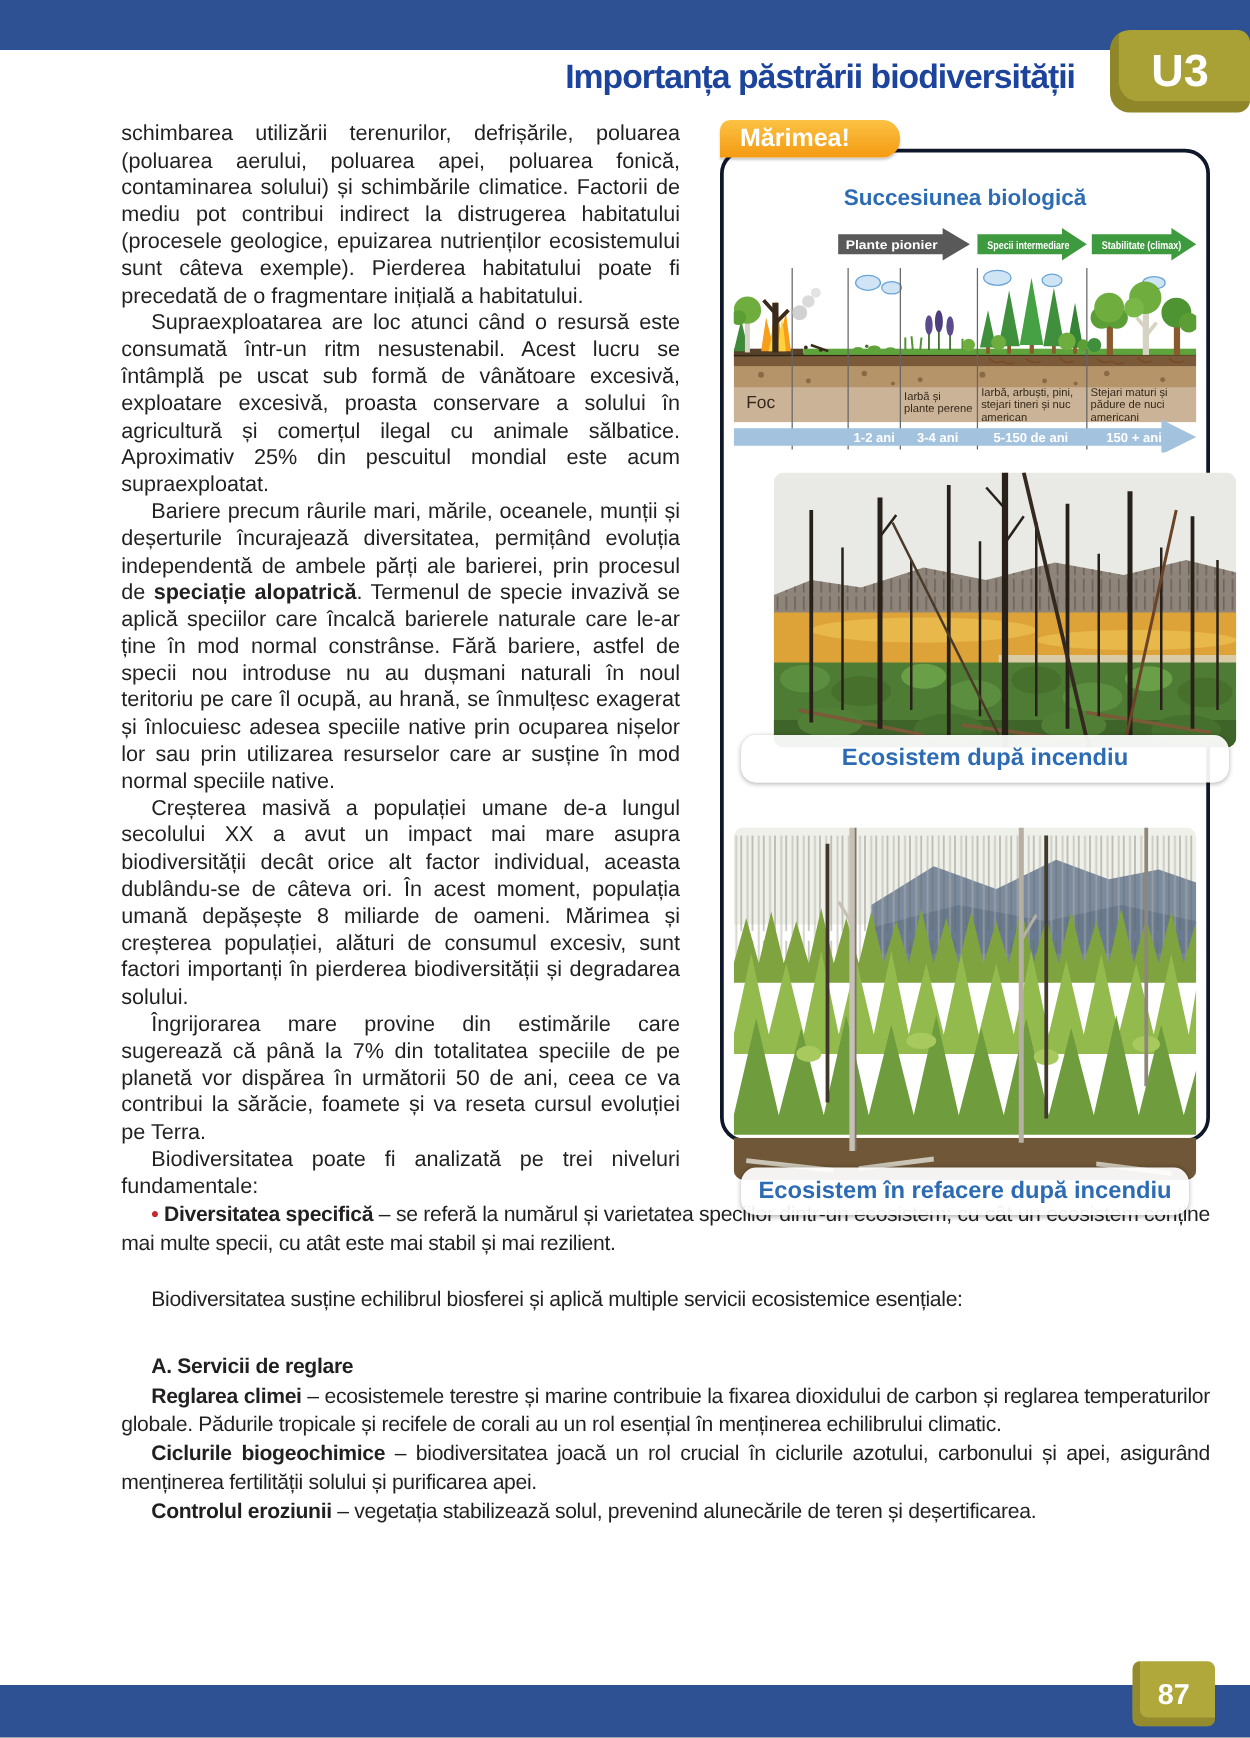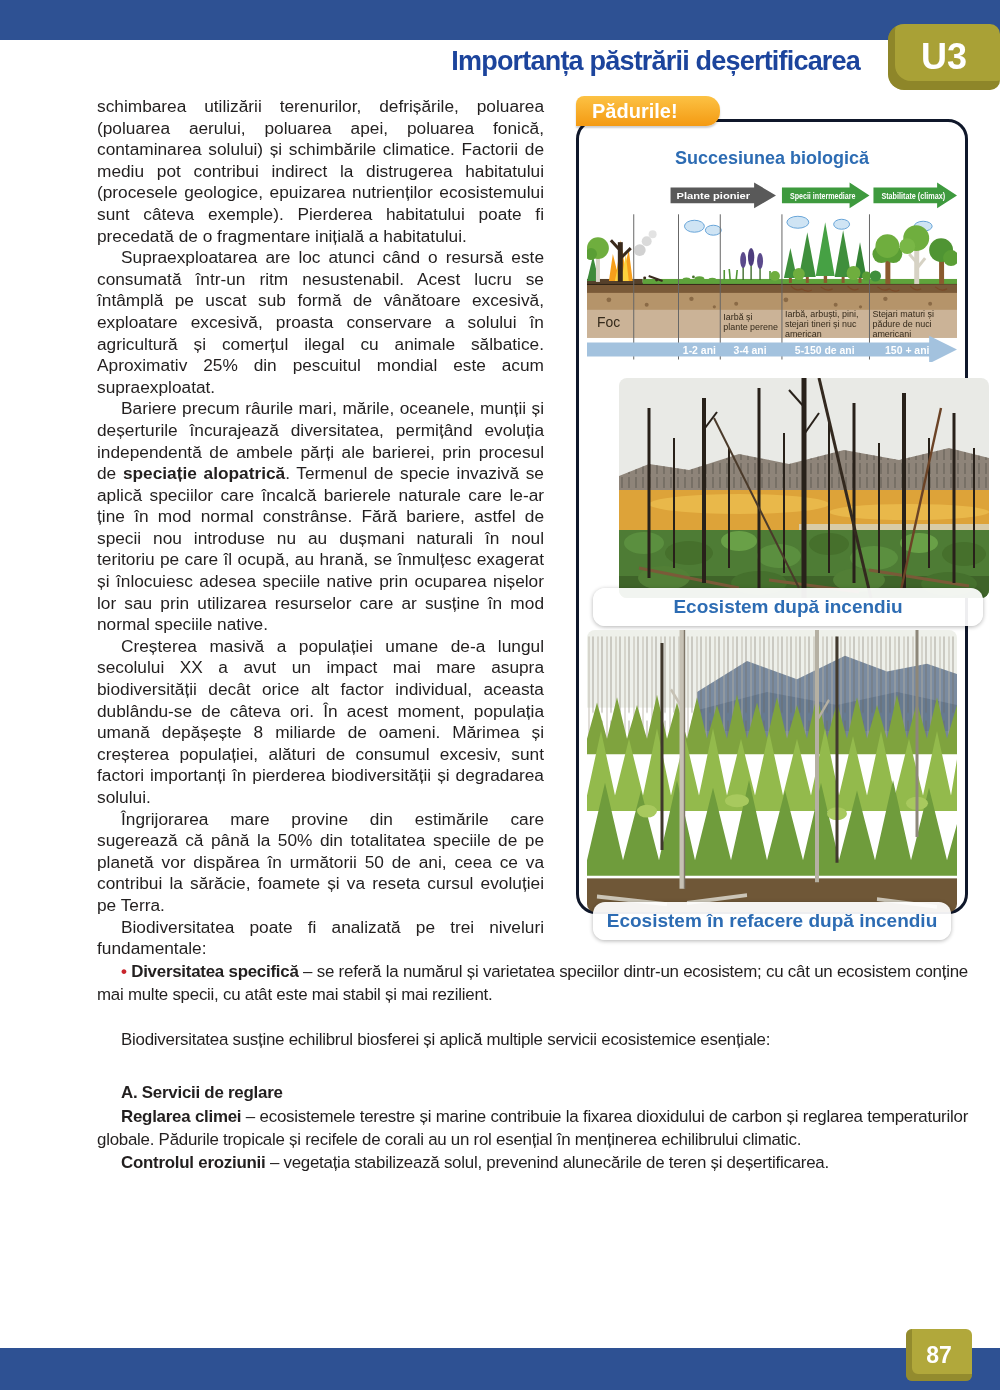--- a/index.html
+++ b/index.html
@@ -45,27 +45,27 @@
         border-radius:12px;box-shadow:0 1px 4px rgba(0,0,0,.3);display:flex;align-items:center;
         justify-content:center;color:#2d6cb3;font-weight:bold;font-size:19px;}
   svg text{font-family:"Liberation Sans","DejaVu Sans",sans-serif;}
 </style>
 </head>
 <body>
 
 <div class="page">
 
   <div class="topbar"></div>
-  <h1 class="page-title">Importanța păstrării deșertificarea</h1>
+  <h1 class="page-title">Importanța păstrării biodiversității</h1>
   <div class="unit-badge">U3</div>
 
   <div class="content">
 
     <aside class="observa">
-      <div class="observa-tab">Pădurile!</div>
+      <div class="observa-tab">Mărimea!</div>
       <div class="obox">
 
         <div class="dia-title">Succesiunea biologică</div>
 
         <svg class="dia-svg" viewBox="0 0 372 182">
 
           <g>
             <polygon points="84,7 168,7 168,2 190,15 168,28 168,23 84,23" fill="#595959"></polygon>
             <text x="127" y="19" text-anchor="middle" font-size="10" font-weight="bold" fill="#ffffff" textLength="74" lengthAdjust="spacingAndGlyphs">Plante pionier</text>
             <polygon points="196,7 264,7 264,2 284,15 264,28 264,23 196,23" fill="#3e9a3e"></polygon>
@@ -209,21 +209,21 @@
 
           <g>
             <polygon points="0,163 344,163 344,156 372,170 344,184 344,177 0,177" fill="#a3c2de"></polygon>
             <text x="113" y="174" text-anchor="middle" font-size="10.5" font-weight="bold" fill="#ffffff">1-2 ani</text>
             <text x="164" y="174" text-anchor="middle" font-size="10.5" font-weight="bold" fill="#ffffff">3-4 ani</text>
             <text x="239" y="174" text-anchor="middle" font-size="10.5" font-weight="bold" fill="#ffffff">5-150 de ani</text>
             <text x="322" y="174" text-anchor="middle" font-size="10.5" font-weight="bold" fill="#ffffff">150 + ani</text>
           </g>
         </svg>
 
-        <figure class="photo first" style="margin:0 0 32px 0;padding-left:32px;">
+        <figure class="photo first" style="margin:0 0 64px 0;padding-left:32px;">
           <svg viewBox="0 0 370 220" preserveAspectRatio="none">
             <defs>
               <pattern id="burntTrees" patternUnits="userSpaceOnUse" width="7" height="14">
                 <line x1="3" y1="1" x2="3" y2="12" stroke="#5c564e" stroke-width="1.2"></line>
               </pattern>
             </defs>
             <rect x="0" y="0" width="370" height="130" fill="#e9eae6"></rect>
             <polygon points="0,98 30,86 70,92 120,76 170,86 225,72 280,82 330,70 370,80 370,132 0,132" fill="#8e8479"></polygon>
             <polygon points="0,98 30,86 70,92 120,76 170,86 225,72 280,82 330,70 370,80 370,132 0,132" fill="url(#burntTrees)" opacity=".75"></polygon>
             <rect x="0" y="112" width="370" height="46" fill="#dda339"></rect>
@@ -318,29 +318,30 @@
           <figcaption class="caption">Ecosistem în refacere după incendiu</figcaption>
         </figure>
 
       </div>
     </aside>
 
     <p class="cont">schimbarea utilizării terenurilor, defrișările, poluarea (poluarea aerului, poluarea apei, poluarea fonică, contaminarea solului) și schimbările climatice. Factorii de mediu pot contribui indirect la distrugerea habitatului (procesele geologice, epuizarea nutrienților ecosistemului sunt câteva exemple). Pierderea habitatului poate fi precedată de o fragmentare inițială a habitatului.</p>
     <p>Supraexploatarea are loc atunci când o resursă este consumată într-un ritm nesustenabil. Acest lucru se întâmplă pe uscat sub formă de vânătoare excesivă, exploatare excesivă, proasta conservare a solului în agricultură și comerțul ilegal cu animale sălbatice. Aproximativ 25% din pescuitul mondial este acum supraexploatat.</p>
     <p><span>Bariere precum râurile mari, mările, oceanele, munții și deșerturile încurajează diversitatea, permițând evoluția independentă de ambele părți ale barierei, prin procesul de </span><b>speciație alopatrică</b><span>. Termenul de specie invazivă se aplică speciilor care încalcă barierele naturale care le-ar ține în mod normal constrânse. Fără bariere, astfel de specii nou introduse nu au dușmani naturali în noul teritoriu pe care îl ocupă, au hrană, se înmulțesc exagerat și înlocuiesc adesea speciile native prin ocuparea nișelor lor sau prin utilizarea resurselor care ar susține în mod normal speciile native.</span></p>
     <p>Creșterea masivă a populației umane de-a lungul secolului XX a avut un impact mai mare asupra biodiversității decât orice alt factor individual, aceasta dublându-se de câteva ori. În acest moment, populația umană depășește 8 miliarde de oameni. Mărimea și creșterea populației, alături de consumul excesiv, sunt factori importanți în pierderea biodiversității și degradarea solului.</p>
-    <p>Îngrijorarea mare provine din estimările care sugerează că până la 50% din totalitatea speciile de pe planetă vor dispărea în următorii 50 de ani, ceea ce va contribui la sărăcie, foamete și va reseta cursul evoluției pe Terra.</p>
+    <p>Îngrijorarea mare provine din estimările care sugerează că până la 7% din totalitatea speciile de pe planetă vor dispărea în următorii 50 de ani, ceea ce va contribui la sărăcie, foamete și va reseta cursul evoluției pe Terra.</p>
     <p>Biodiversitatea poate fi analizată pe trei niveluri fundamentale:</p>
 
     <p class="cond"><span class="dot">•</span> <b>Diversitatea specifică</b><span> – se referă la numărul și varietatea speciilor dintr-un ecosistem; cu cât un ecosistem conține mai multe specii, cu atât este mai stabil și mai rezilient.</span></p>
 
     <p class="cond gap-lg">Biodiversitatea susține echilibrul biosferei și aplică multiple servicii ecosistemice esențiale:</p>
     <p class="cond gap-md bhead">A. Servicii de reglare</p>
 
     <p class="cond"><b>Reglarea climei</b><span> – ecosistemele terestre și marine contribuie la fixarea dioxidului de carbon și reglarea temperaturilor globale. Pădurile tropicale și recifele de corali au un rol esențial în menținerea echilibrului climatic.</span></p>
+    <p class="cond"><b>Ciclurile biogeochimice</b><span> – biodiversitatea joacă un rol crucial în ciclurile azotului, carbonului și apei, asigurând menținerea fertilității solului și purificarea apei.</span></p>
     <p class="cond"><b>Controlul eroziunii</b><span> – vegetația stabilizează solul, prevenind alunecările de teren și deșertificarea.</span></p>
 
   </div>
 
   <div class="bottombar"></div>
   <div class="page-badge">87</div>
 
 </div>
 
 </body></html>

